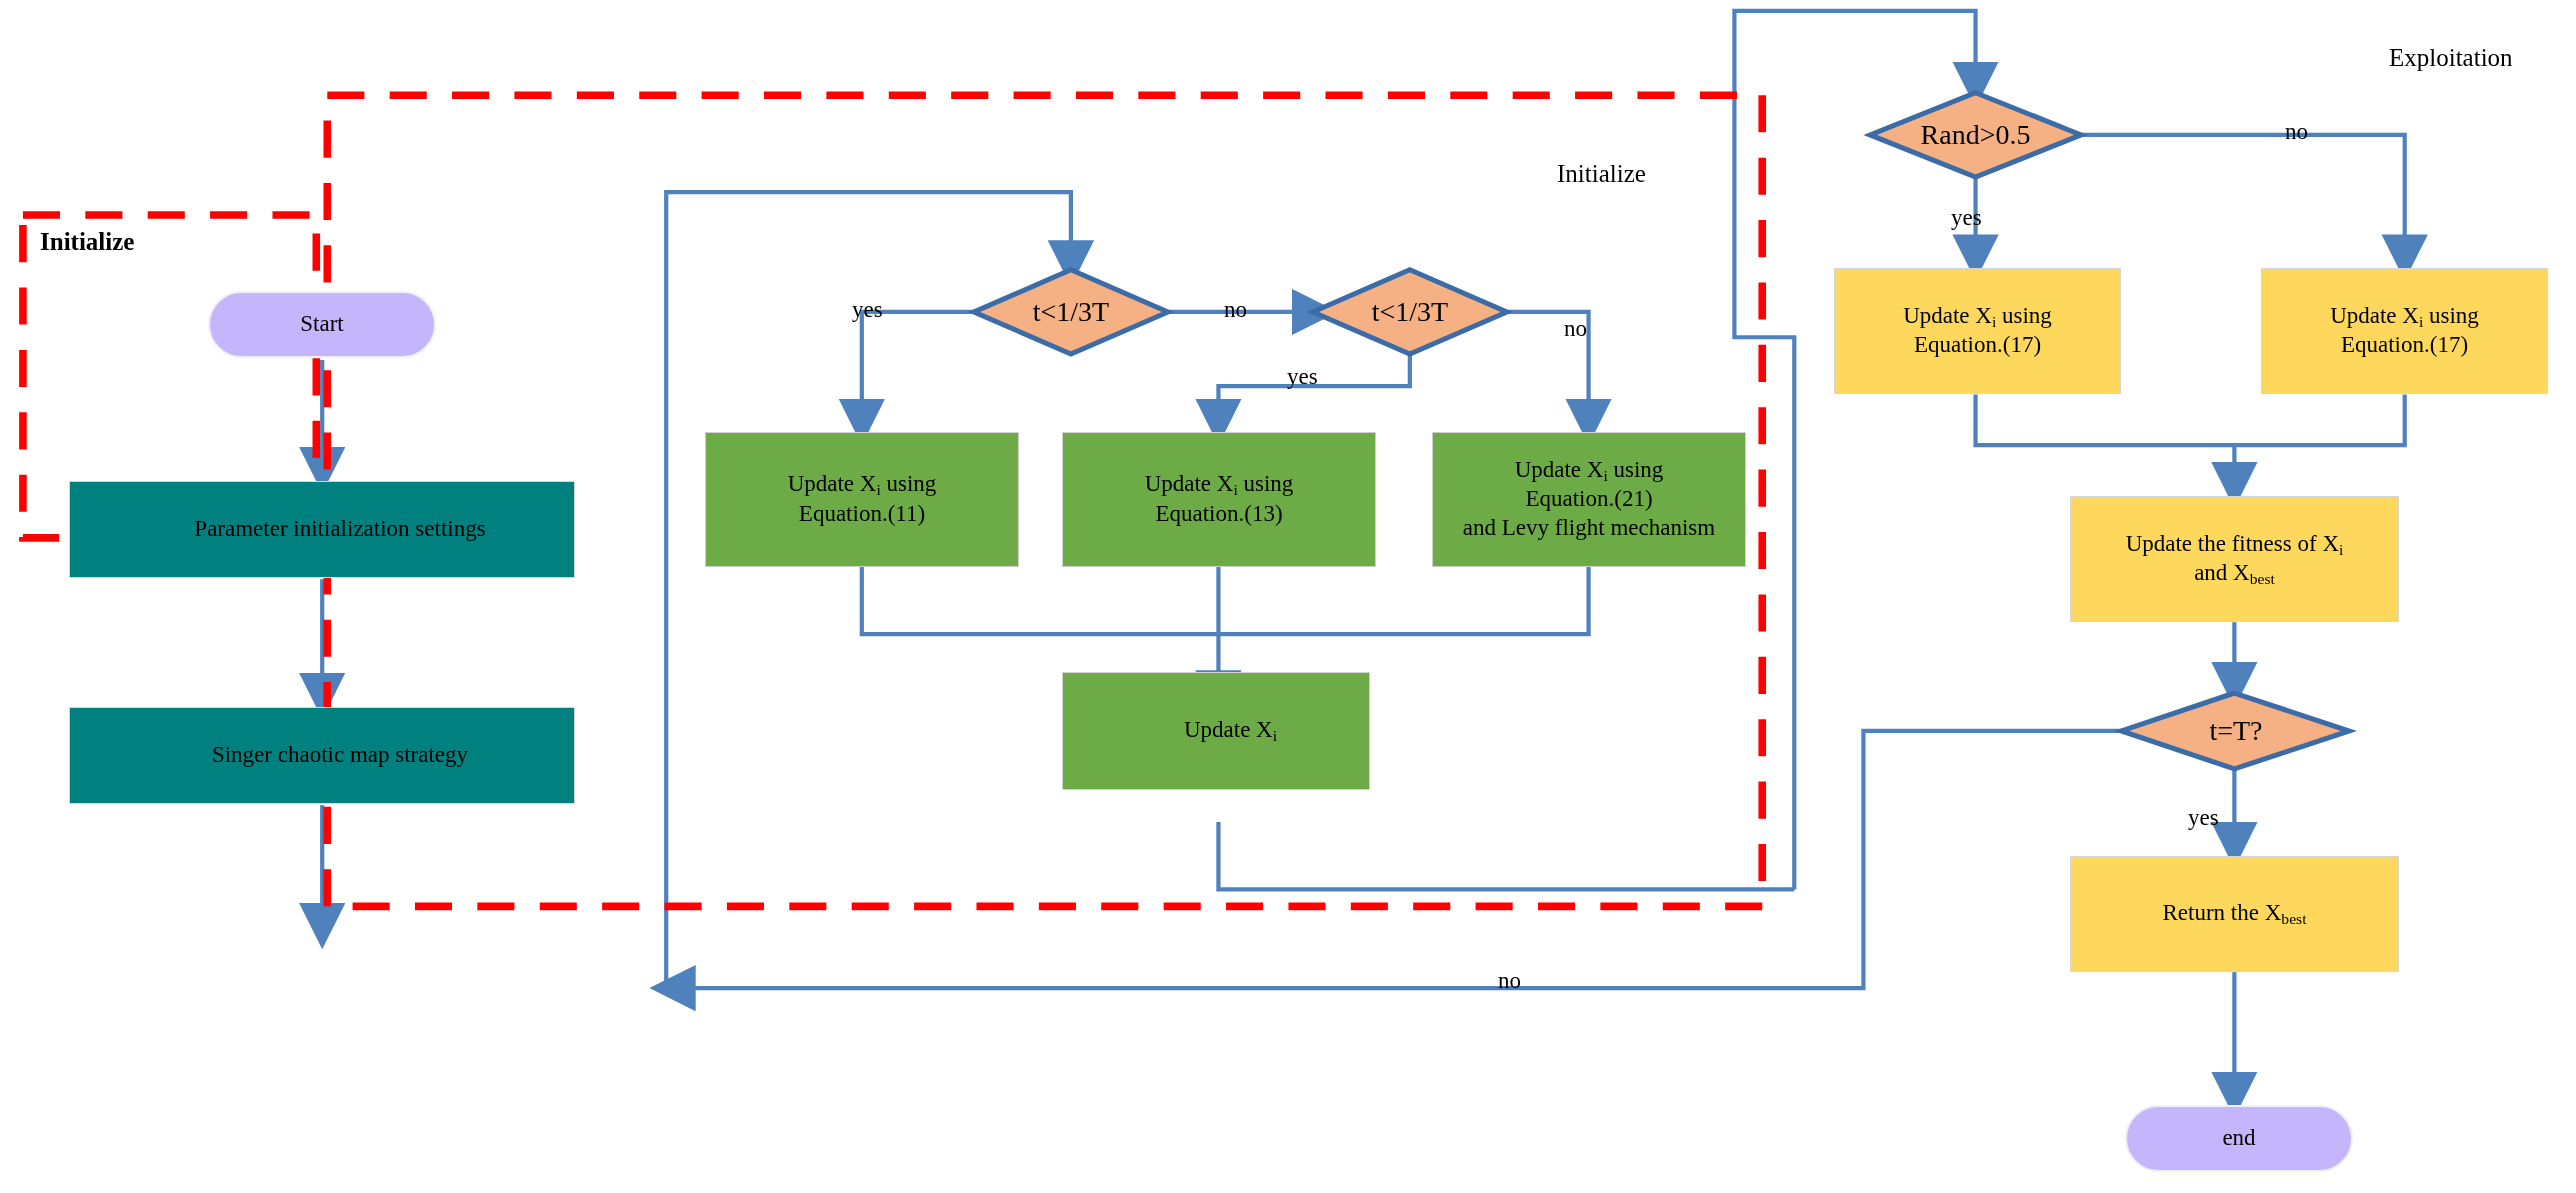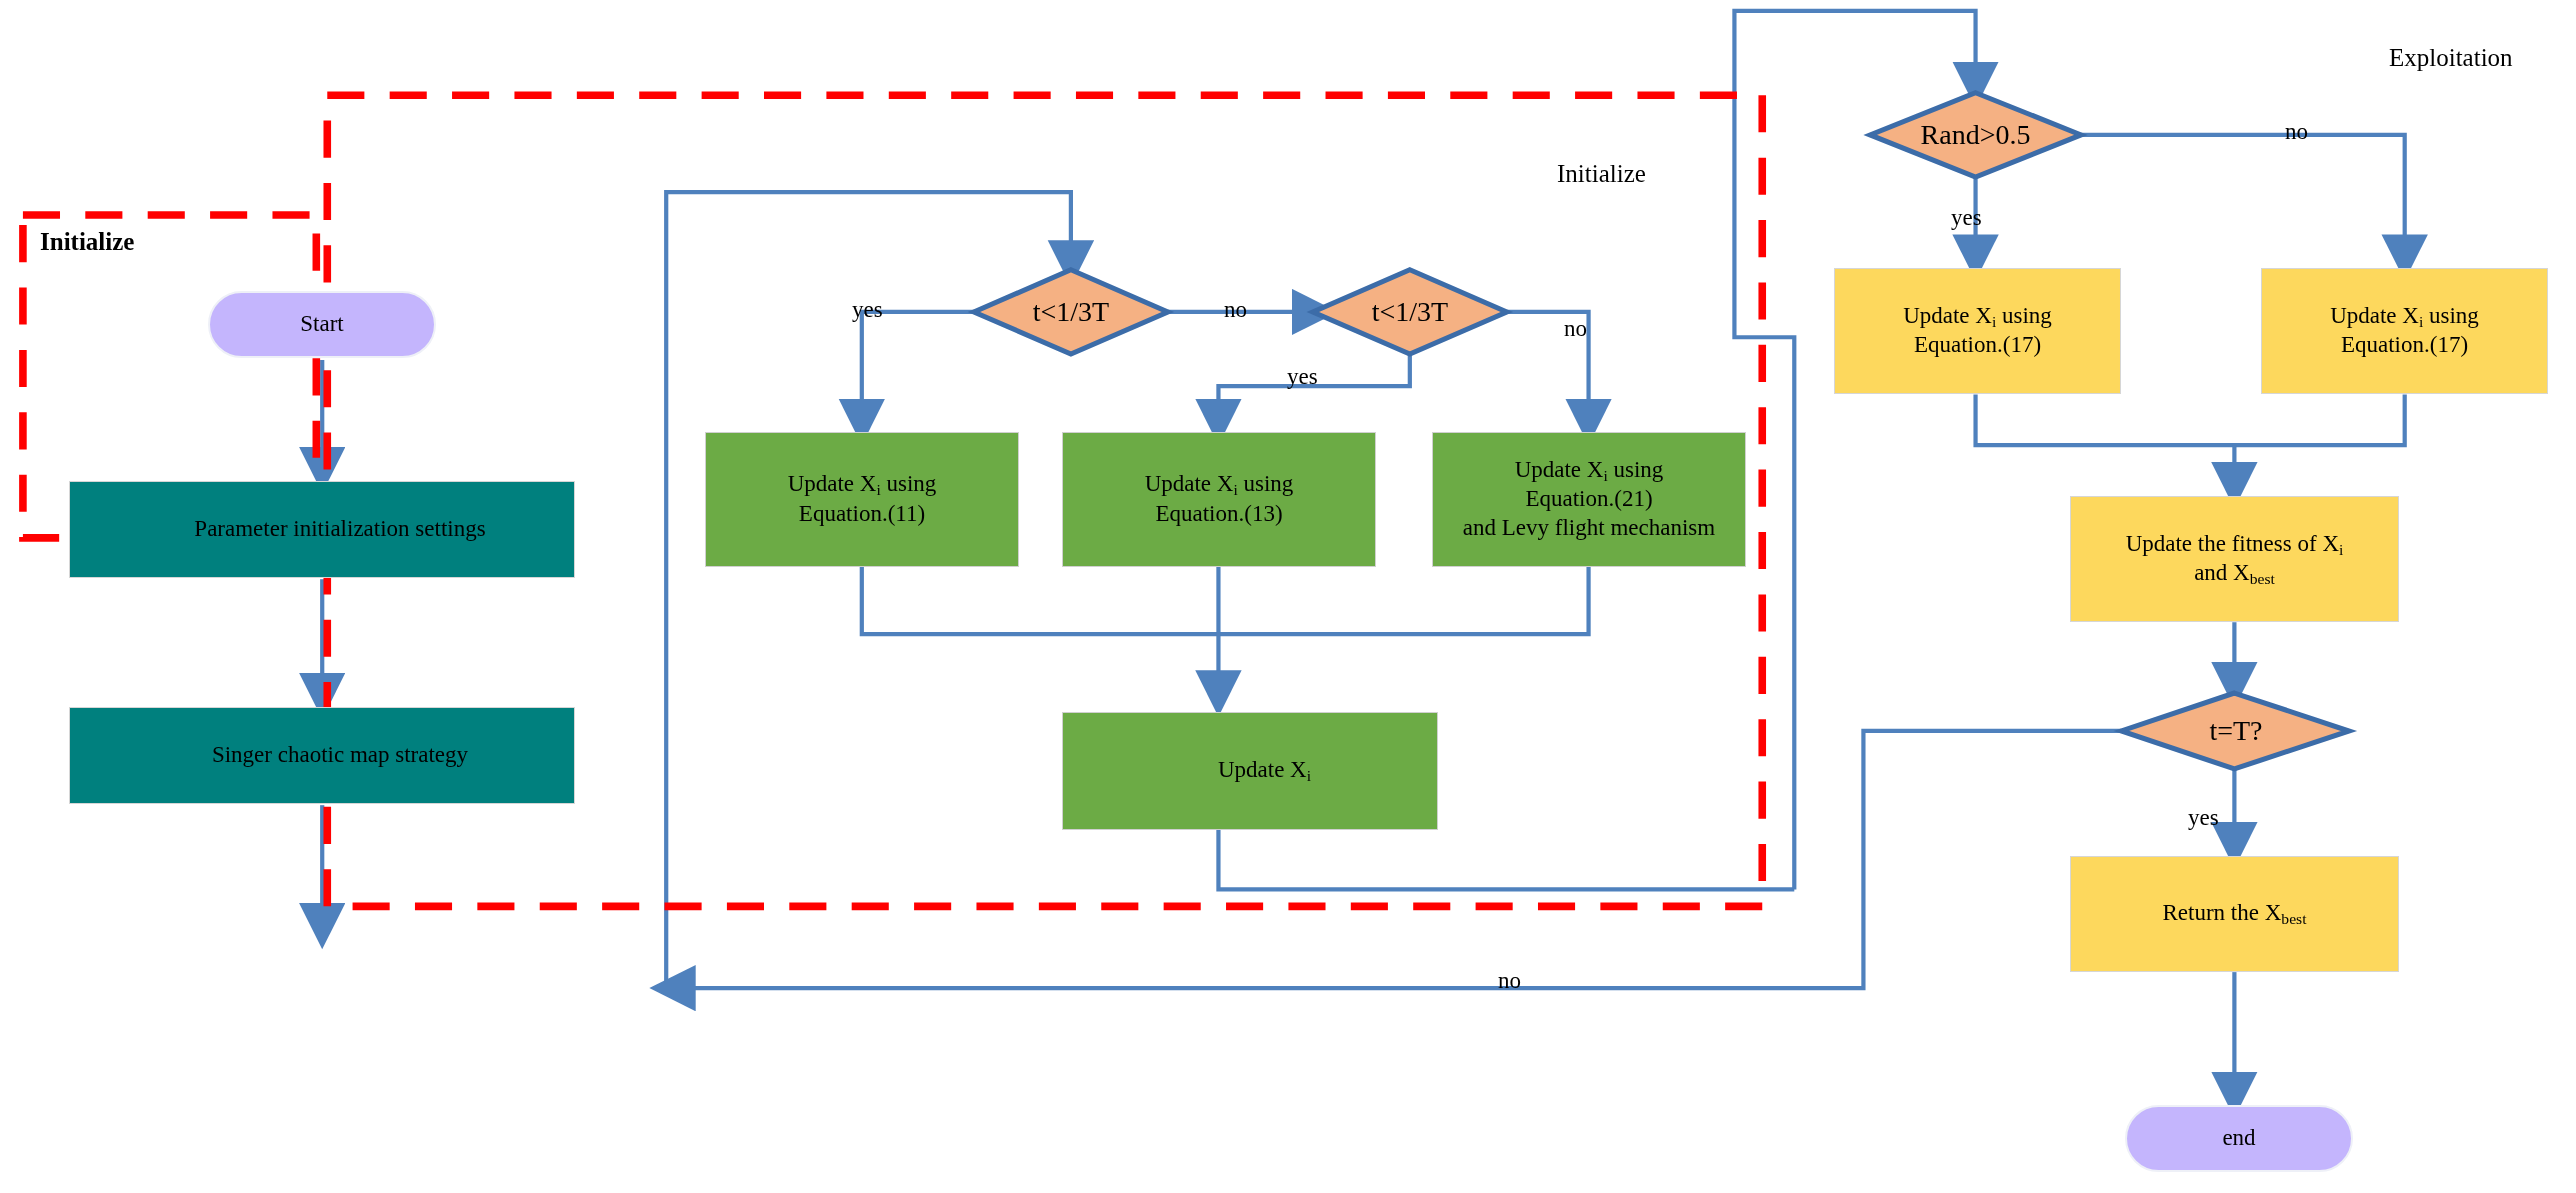--- a/index.html
+++ b/index.html
@@ -107,21 +107,21 @@
   </div>
 
   <div class="node green" style="left:1062px;top:432px;width:314px;height:135px;">
     <span>Update X<sub>i</sub> using<br>Equation.(13)</span>
   </div>
 
   <div class="node green" style="left:1432px;top:432px;width:314px;height:135px;">
     <span>Update X<sub>i</sub>  using<br>Equation.(21)<br>and Levy flight mechanism</span>
   </div>
 
-  <div class="node green" style="left:1062px;top:712px;width:376px;height:118px;padding-left:29px;">
+  <div class="node green" style="left:1062px;top:672px;width:308px;height:118px;padding-left:29px;">
     <span>Update X<sub>i</sub></span>
   </div>
 
   <div class="node yellow" style="left:1834px;top:268px;width:287px;height:126px;">
     <span>Update X<sub>i</sub> using<br>Equation.(17)</span>
   </div>
 
   <div class="node yellow" style="left:2261px;top:268px;width:287px;height:126px;">
     <span>Update X<sub>i</sub> using<br>Equation.(17)</span>
   </div>

